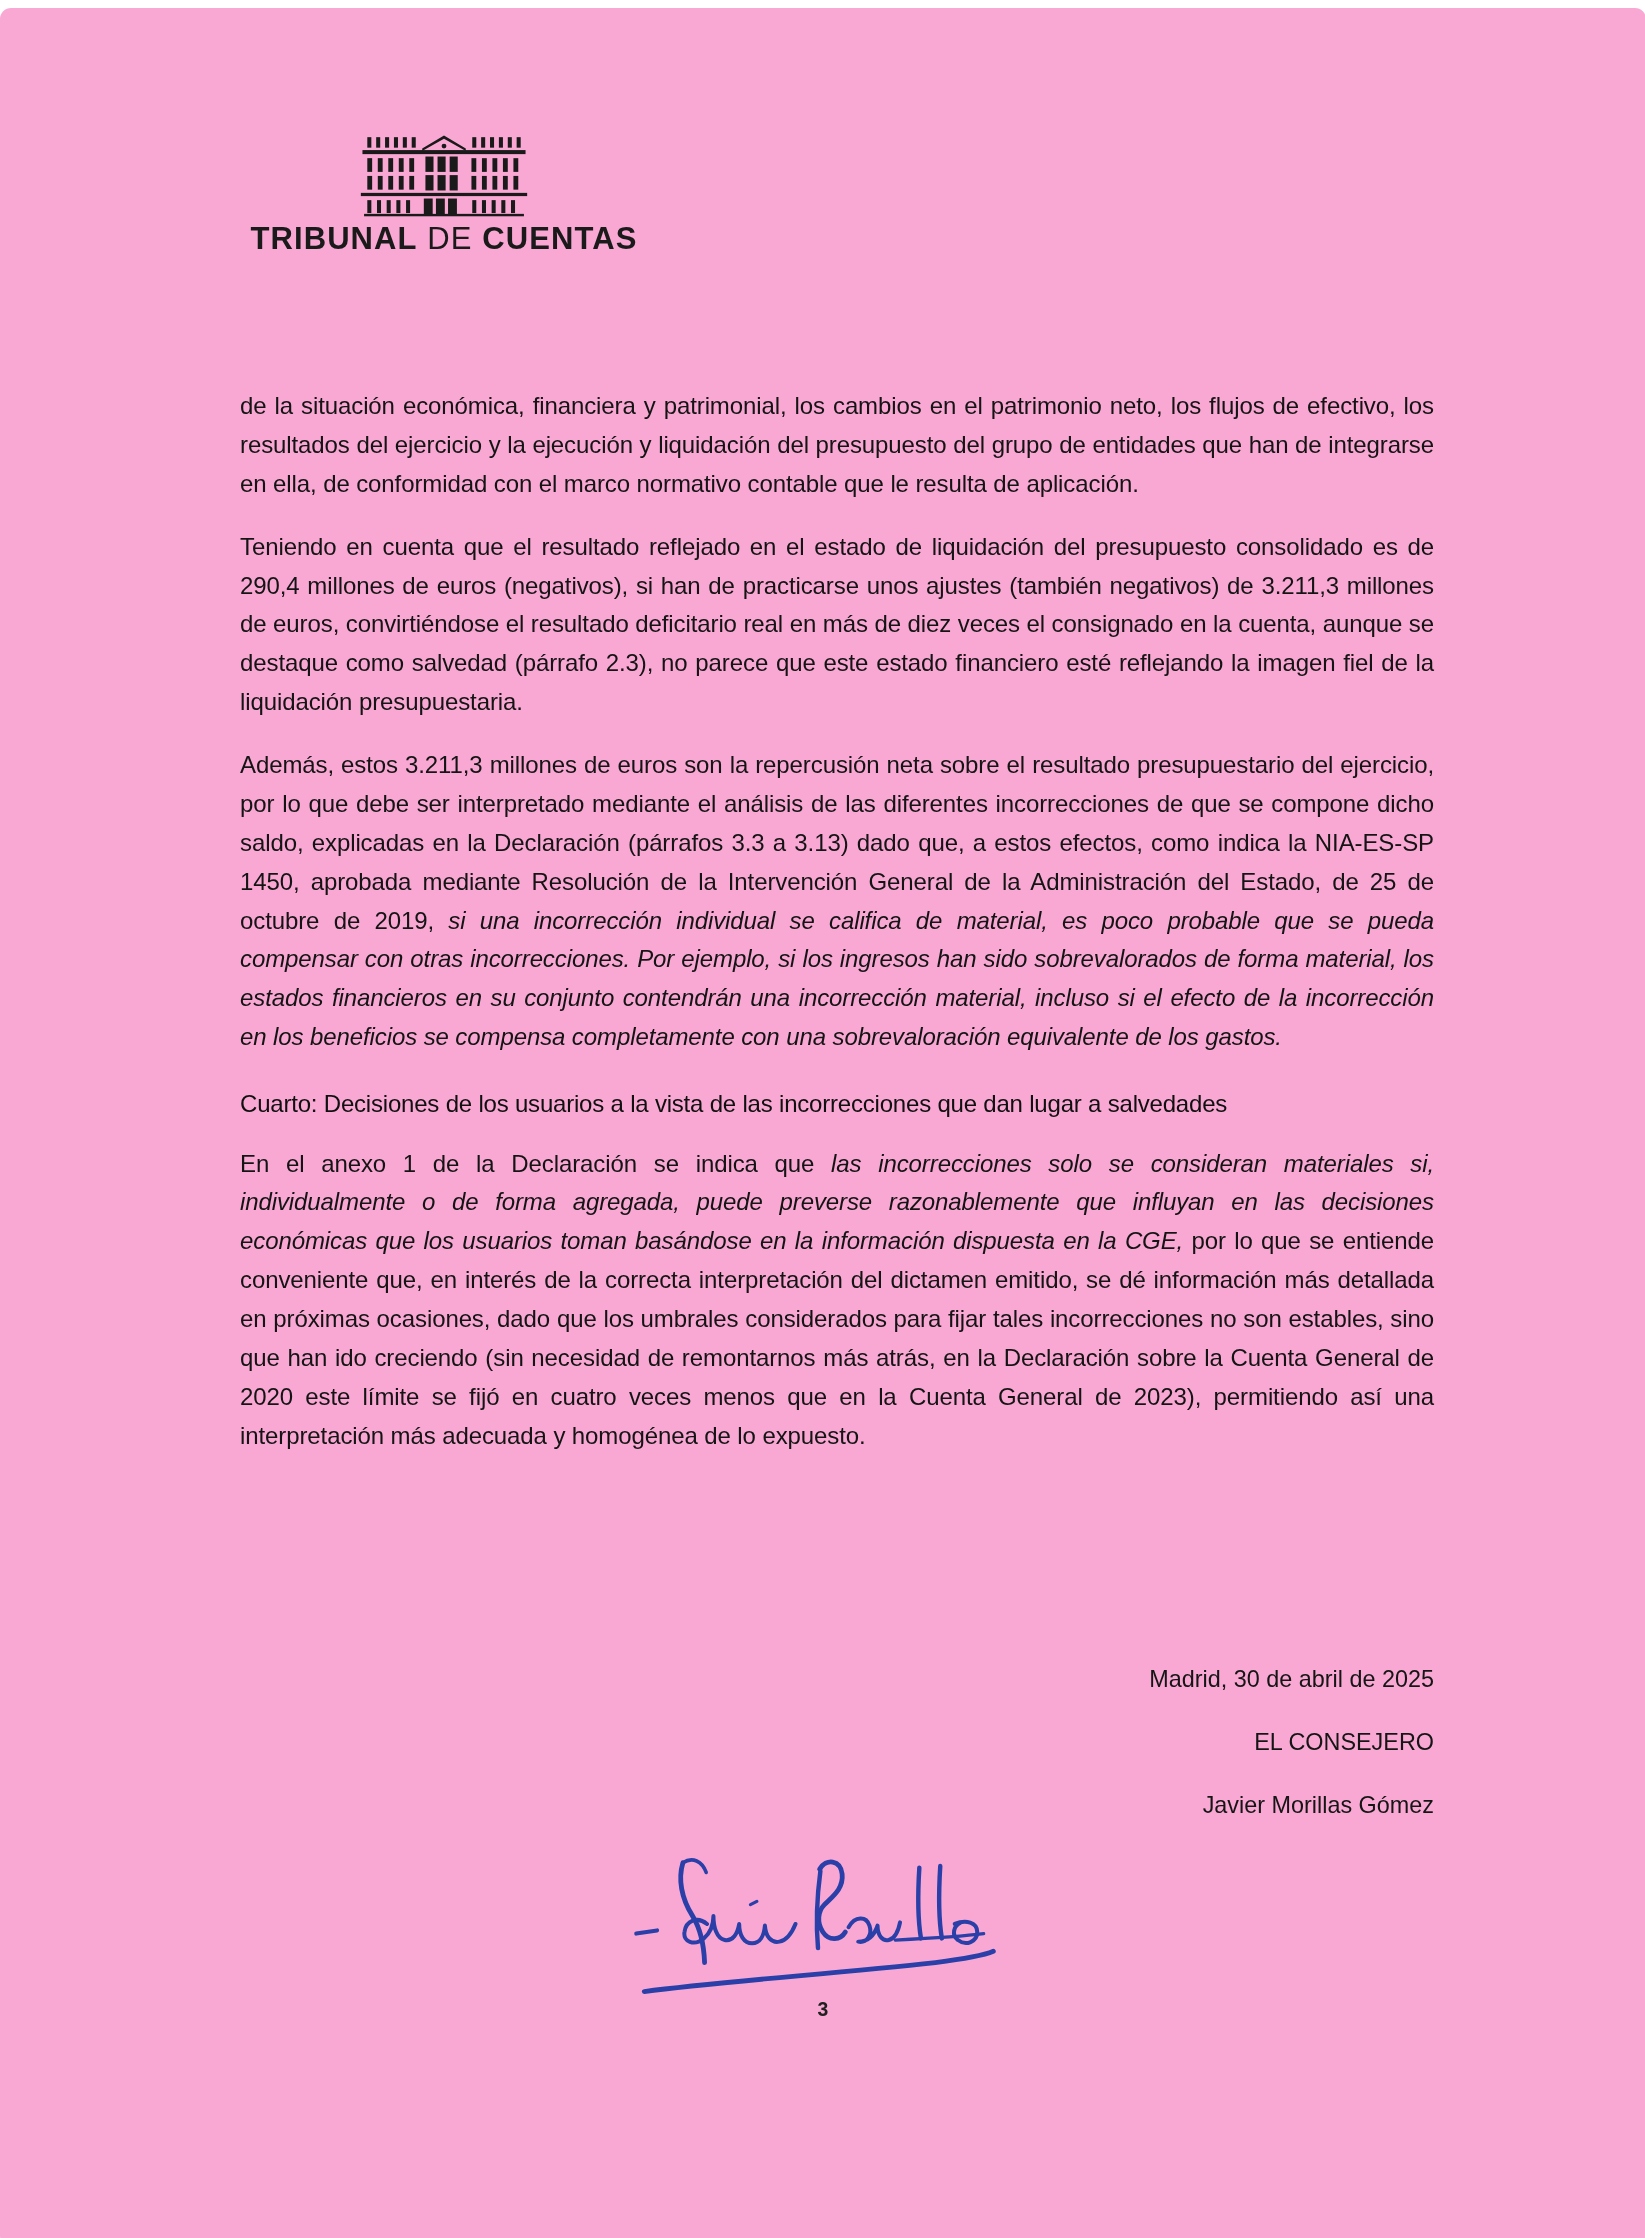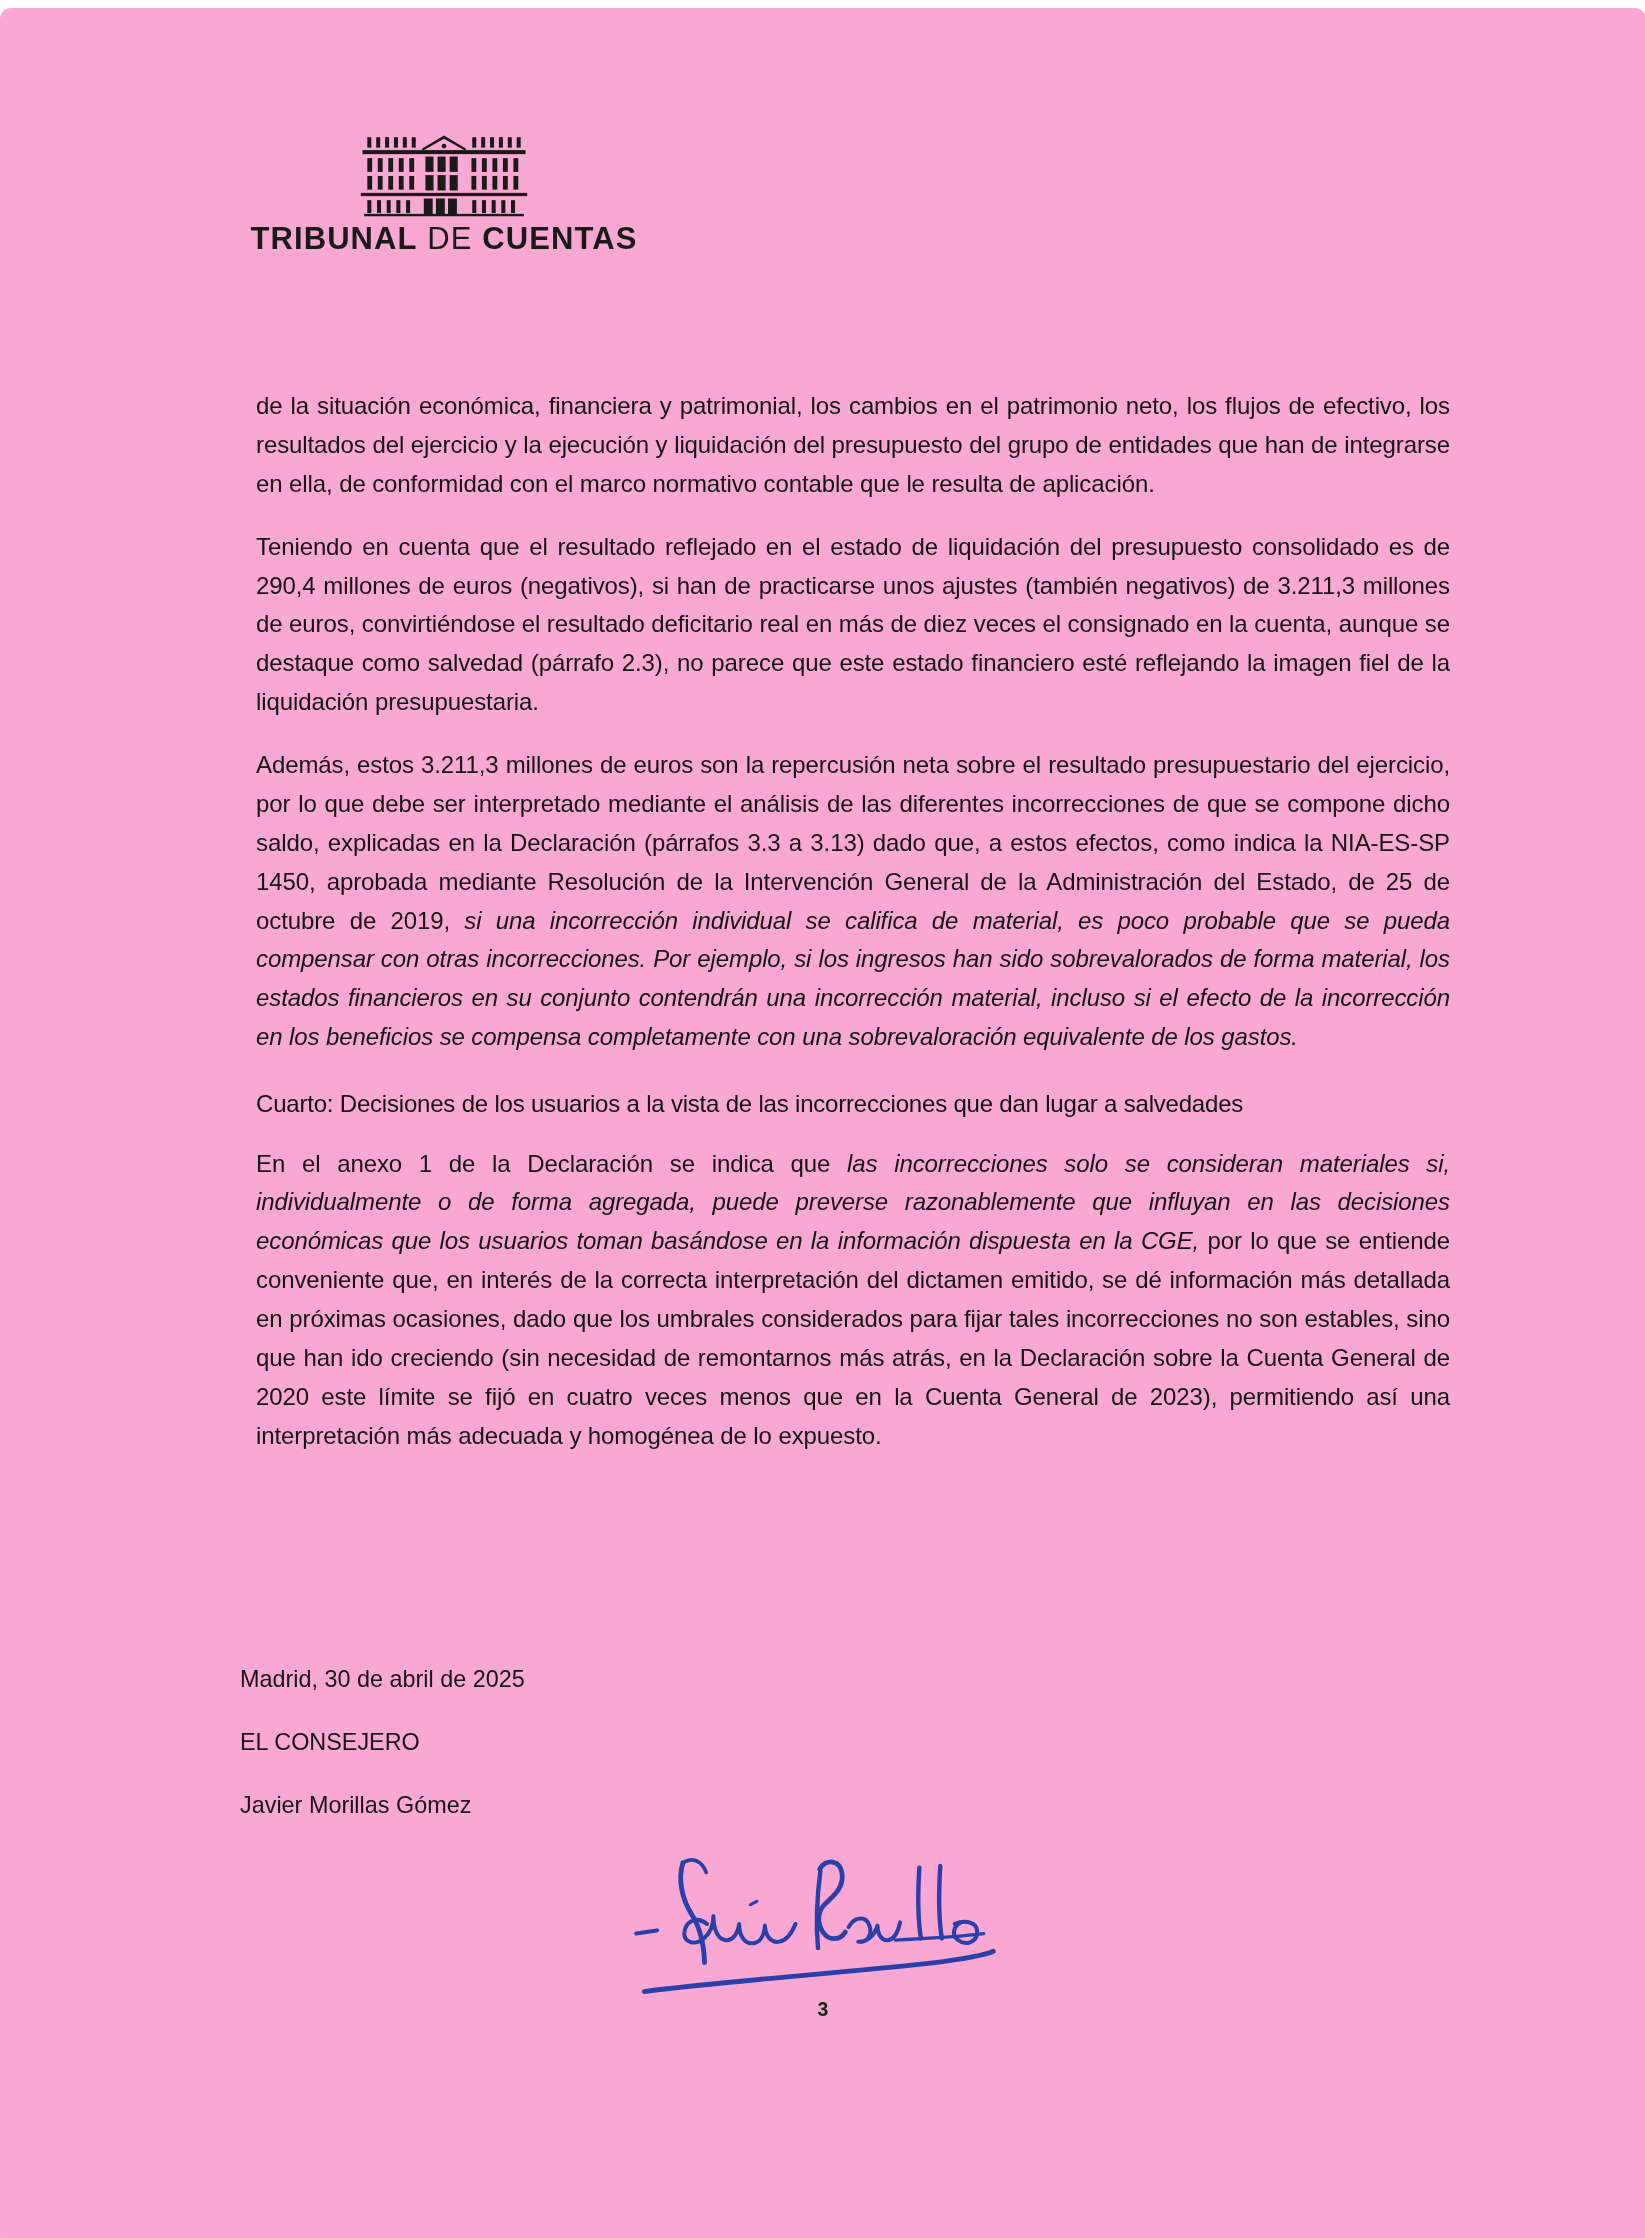--- a/index.html
+++ b/index.html
@@ -47,21 +47,21 @@
     font-size: 17.3px;
     font-weight: 700;
     line-height: 1.42;
     color: #1d1d1d;
     margin-top: 8px;
   }
 
   
   .content {
     position: absolute;
-    left: 256px;
+    left: 240px;
     top: 379px;
     width: 1194px;
   }
   .para {
     font-size: 24px;
     line-height: 1.62;
     text-align: justify;
     text-justify: inter-word;
     margin: 0 0 24px 0;
     color: #141414;
@@ -78,21 +78,21 @@
     color: #101010;
     letter-spacing: -0.2px;
   }
 
   
   .signblock {
     position: absolute;
     left: 240px;
     top: 1657px;
     width: 1194px;
-    text-align: left;
+    text-align: right;
   }
   .sig-line {
     font-size: 23.4px;
     line-height: 1.2;
     color: #151515;
   }
   .sig-place  { margin-bottom: 35px; }
   .sig-role   { margin-bottom: 35px; }
   .sig-name   { margin-bottom: 0; }
 

